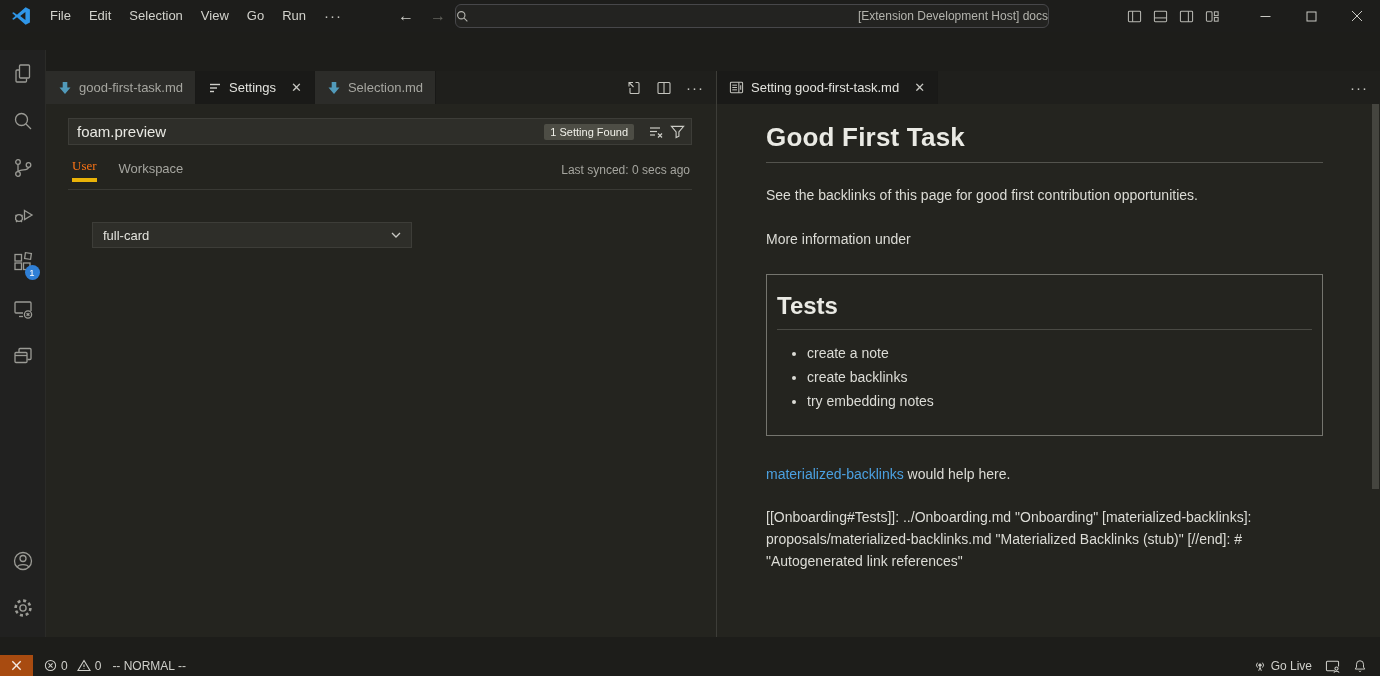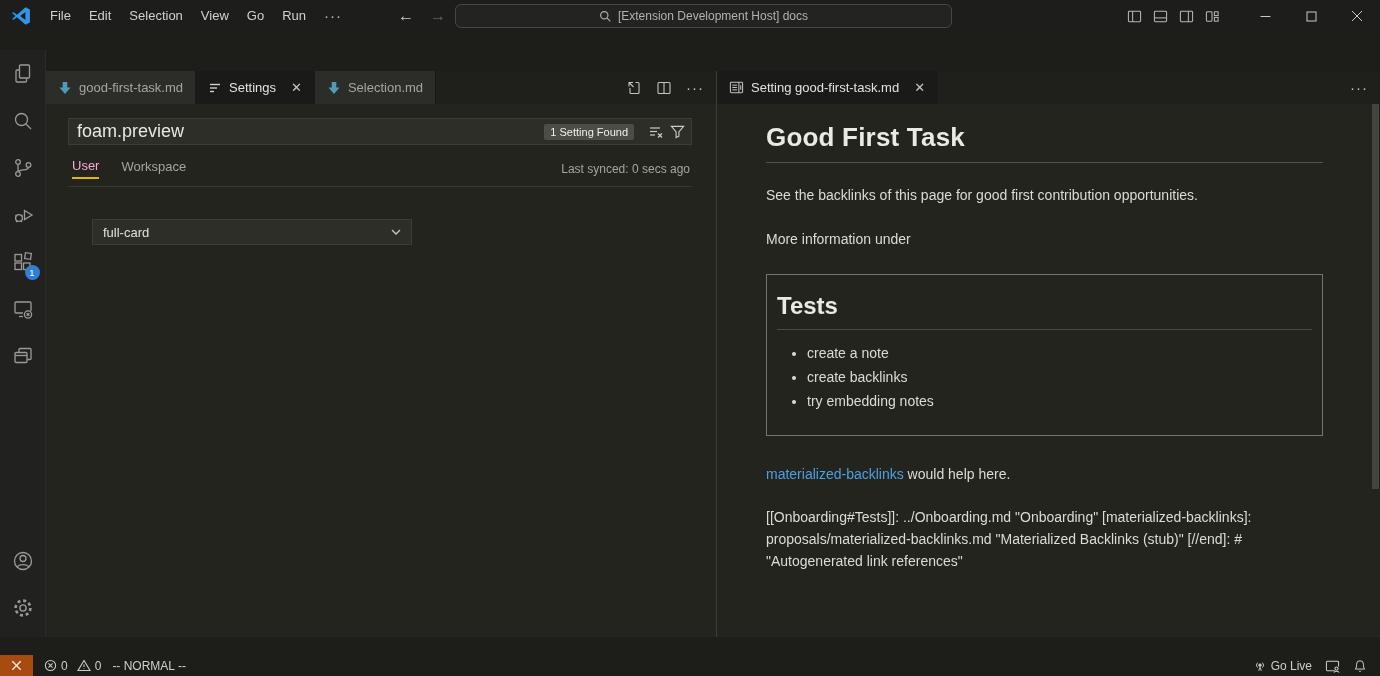--- a/index.html
+++ b/index.html
@@ -7,23 +7,23 @@
               font-family:"Liberation Sans","DejaVu Sans",sans-serif; }
   .app { position:relative; width:1380px; height:676px; display:flex; flex-direction:column;gap:18px; }
 
   
   .titlebar { position:relative; height:32px; background:#1d1d1b; display:flex; align-items:center; flex:0 0 32px; }
   .vslogo { width:20px; height:20px; margin:0 10px 0 11px; }
   .menu-item { font-size:13px; color:#d2d2cc; padding:0 9px; line-height:30px; cursor:default; }
   .nav-arrows { position:absolute; left:398px; top:0; height:32px; display:flex; align-items:center; gap:16px; }
   .nav-arrow { font-size:16px; color:#cfcfca; }
   .nav-arrow.disabled { color:#63635d; }
-  .command-center { position:absolute; left:455px; top:4px; width:497px; height:24px;
+  .command-center { position:absolute; left:455px; top:4px; width:594px; height:24px;
       background:#232321; border:1px solid #47474a; border-radius:6px;
-      display:flex; align-items:center; justify-content:center; gap:6px;
+      display:flex; align-items:center; justify-content:space-between; gap:6px;
       color:#b3b3ad; font-size:12px; }
   .win-controls { position:absolute; right:0; top:0; height:32px; display:flex; align-items:center; }
   .layout-icons { display:flex; align-items:center; gap:11px; margin-right:22px; color:#b9b9b3; }
   .win-btn { width:46px; height:32px; display:flex; align-items:center; justify-content:center; color:#c9c9c4; }
 
   
   .main { flex:1; display:flex; min-height:0; }
 
   .activitybar { width:46px; background:#212120; border-right:1px solid #2b2b28; display:flex; flex-direction:column; align-items:center; }
   .ab-item { position:relative; width:46px; height:47px; display:flex; align-items:center; justify-content:center; color:#9b9b95; }
@@ -43,27 +43,27 @@
   .tab.active { background:#1a1a18; color:#e3e3de; }
   .tab .closex { font-size:13px; color:#c9c9c4; margin-left:8px; }
   .strip-actions { margin-left:auto; display:flex; align-items:center; gap:14px; padding-right:12px; color:#c4c4be; }
   .dots { font-size:15px; letter-spacing:1px; color:#c4c4be; }
 
   .editor-body { flex:1; background:#24241f; min-height:0; position:relative; }
 
   
   .settings-search-row { margin:14px 24px 0 22px; height:27px; background:#2e2e29; border:1px solid #3d3d38;
       display:flex; align-items:center; padding:0 6px 0 8px; }
-  .settings-search-row input { flex:1; background:transparent; border:none; outline:none; color:#e8e8e2; font-size:18px;
+  .settings-search-row input { flex:1; background:transparent; border:none; outline:none; color:#e8e8e2; font-size:15px;
       font-family:"Liberation Sans","DejaVu Sans",sans-serif; }
   .found-badge { background:#4d4d45; color:#f1f1ea; font-size:11px; padding:2px 6px; border-radius:2px; margin-right:8px; white-space:nowrap; }
   .search-action { color:#cdcdc7; display:flex; align-items:center; margin-left:6px; }
   .scope-row { margin:13px 24px 0 22px; display:flex; align-items:center; border-bottom:1px solid #393934; padding:0 2px 7px 4px; }
   .scope-tab { font-size:13px; color:#a5a59f; margin-right:22px; padding-bottom:4px; }
-  .scope-tab.active { color:#f9a8d4; border-bottom:2px solid #eab308; }
+  .scope-tab.active { color:#f97316; border-bottom:4px solid #eab308;font-family:Liberation Serif, serif; }
   .synced { margin-left:auto; font-size:12px; color:#a5a59f; }
   .setting-row { margin:32px 24px 0 46px; }
   .setting-title { font-size:13px; color:#c3c3bd; }
   .setting-title b { color:#eaeae4; font-weight:700; }
   .setting-select { margin-top:21px; width:320px; height:26px; background:#2e2e29; border:1px solid #3d3d38;
       display:flex; align-items:center; padding:0 8px 0 10px; color:#e2e2dc; font-size:13px; }
   .setting-select .chev { margin-left:auto; color:#c9c9c3; }
 
   
   .preview-scroll { position:absolute; right:1px; top:0; width:7px; height:385px; background:#45453f; }

